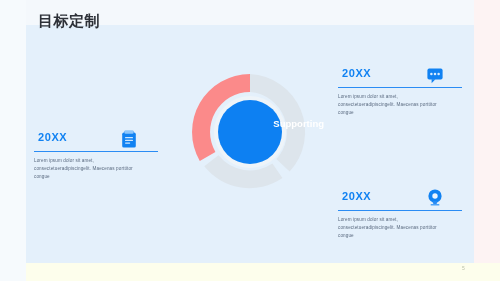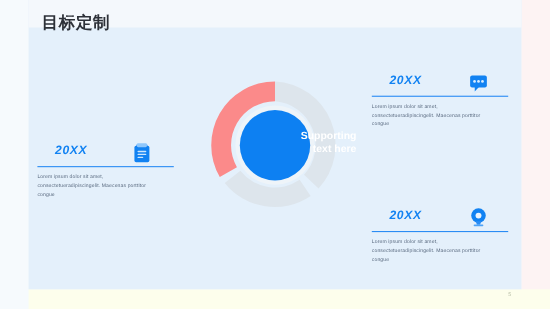--- a/index.html
+++ b/index.html
@@ -75,26 +75,25 @@
   .info-block {
     position: absolute;
     width: 124px;
   }
   .info-year-row {
     position: relative;
     height: 22px;
   }
   .info-year {
     position: absolute;
-    left: 16px; top: 1px;
+    left: 4px; top: 1px;
     font-size: 11px;
     font-weight: bold;
     color: #1182f2;
     letter-spacing: 0.6px;
-    font-style: italic;
   }
   .info-rule {
     position: absolute;
     left: 0; top: 21px;
     width: 124px;
     height: 1.4px;
     background: #2a8cf4;
   }
   .info-body {
     position: absolute;
@@ -197,21 +196,20 @@
                    Z" fill="#fb8a8a"></path>
         </g>
 
         <circle cx="74" cy="74" r="36" fill="#eef4f9"></circle>
 
         <circle cx="74" cy="74" r="32" fill="#0d80f2"></circle>
       </svg>
 
       <div class="center-text">
         <div>Supporting</div>
-        <div>text here</div>
       </div>
     </div>
 
     <div class="info-block" id="block-left">
       <div class="info-year-row">
         <div class="info-year">20XX</div>
         <div class="info-icon">
           <svg width="22" height="22" viewBox="0 0 22 22">
             <rect x="6" y="3.2" width="10" height="3" rx="1" fill="#2a8cf4"></rect>
             <rect x="4.2" y="4.6" width="13.6" height="15" rx="1.6" fill="#1182f2"></rect>

